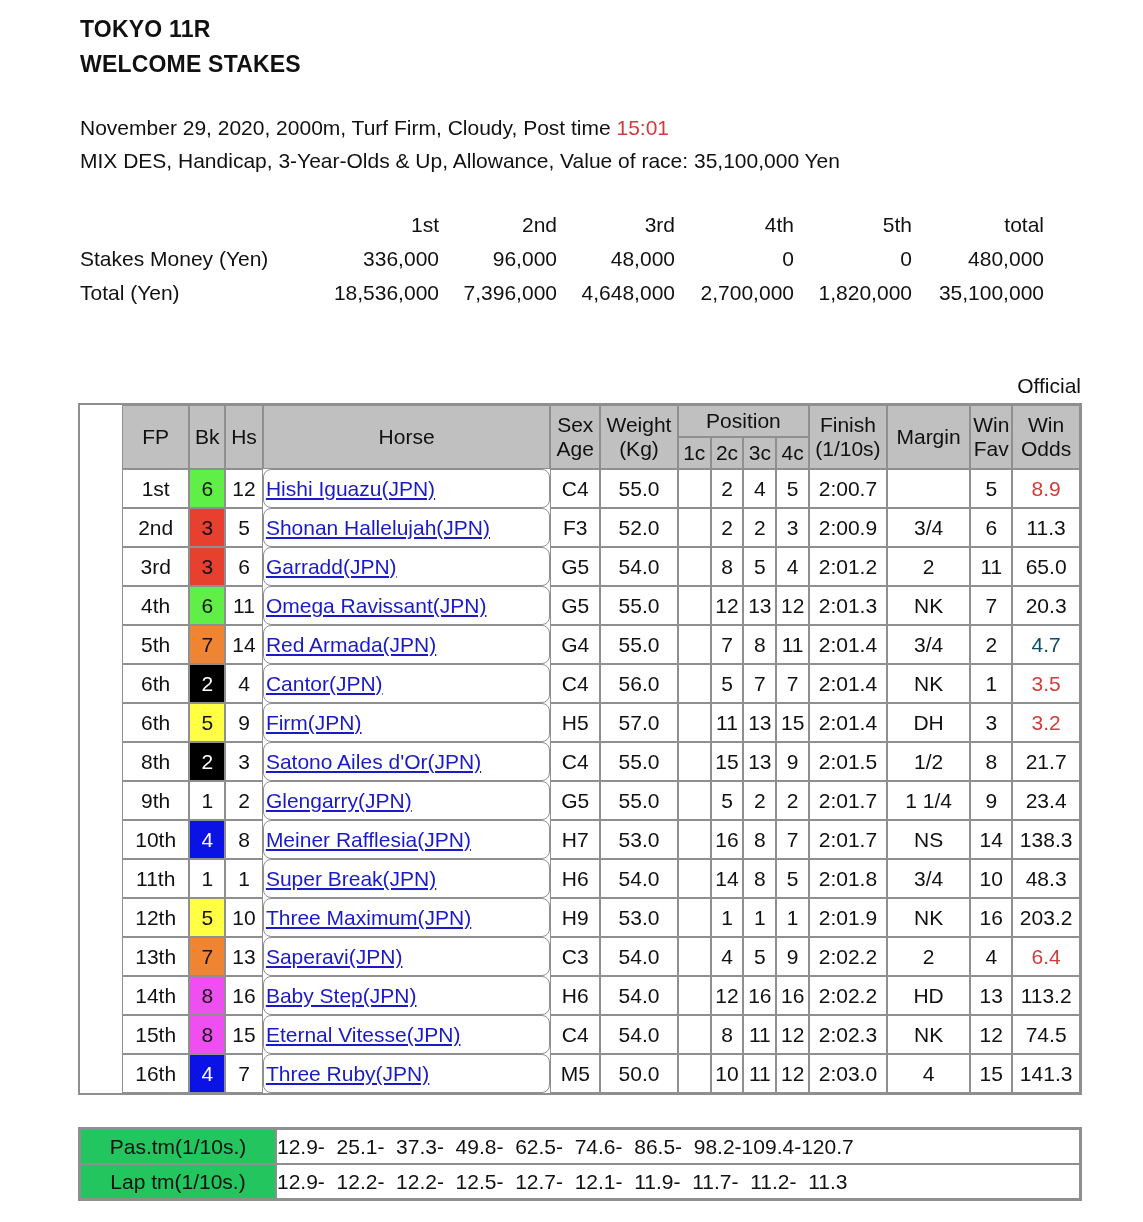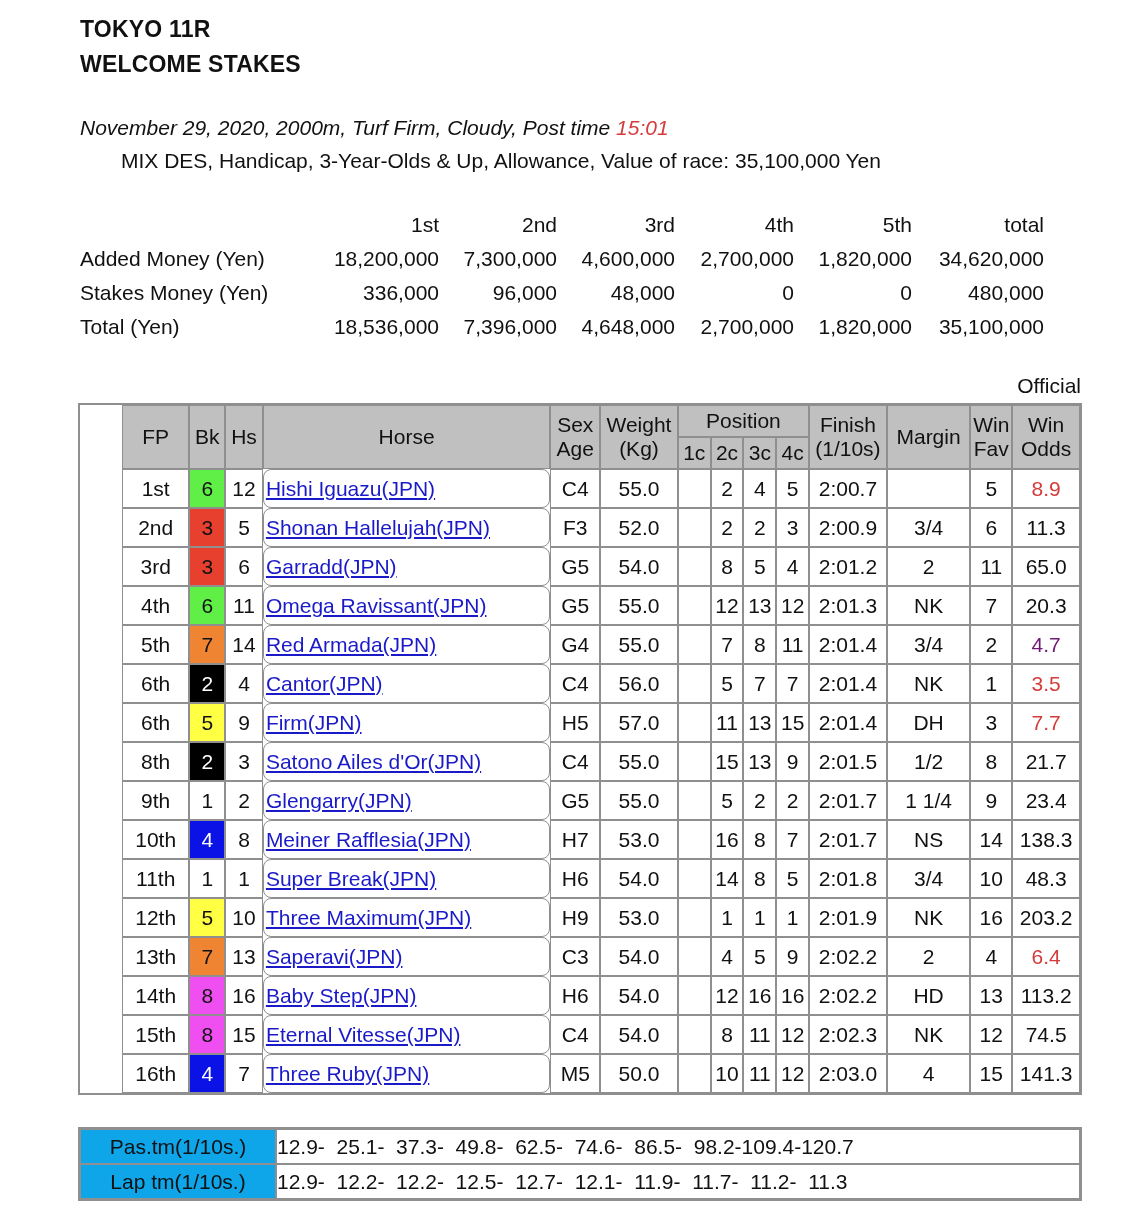--- a/index.html
+++ b/index.html
@@ -24,22 +24,22 @@
       letter-spacing: 0.2px;
     }
     #t1 { top: 15px; }
     #t2 { top: 50px; }
     .info {
       position: absolute;
       left: 80px;
       font-size: 21px;
       line-height: 26px;
     }
-    #info1 { top: 115px; font-style: italic; }
-    #info2 { top: 148px; margin-left: 41px; }
+    #info1 { top: 115px; }
+    #info2 { top: 148px; }
     .red { color: #d43b3b; }
 
     
     table.prize {
       position: absolute;
       left: 74px;
       top: 208px;
       border-collapse: collapse;
       font-size: 21px;
     }
@@ -120,21 +120,21 @@
       font-size: 21px;
       width: 1004px;
     }
     table.laps th, table.laps td {
       border: 1px solid #8f8f8f;
       height: 33px;
       padding: 0;
       white-space: nowrap;
     }
     table.laps th {
-      background: #0ea5e9;
+      background: #22c55e;
       font-weight: normal;
       width: 194px;
       text-align: center;
     }
     table.laps td { text-align: left; padding-left: 0; }
   </style>
 </head>
 <body>
 
 <div class="title" id="t1">TOKYO 11R</div>
@@ -146,29 +146,20 @@
 <table class="prize">
   <tbody>
     <tr>
       <td class="lbl"></td>
       <td class="c1">1st</td>
       <td class="c2">2nd</td>
       <td class="c3">3rd</td>
       <td class="c4">4th</td>
       <td class="c5">5th</td>
       <td class="c6">total</td>
-    </tr>
-    <tr>
-      <td class="lbl">Added Money (Yen)</td>
-      <td class="c1">18,200,000</td>
-      <td class="c2">7,300,000</td>
-      <td class="c3">4,600,000</td>
-      <td class="c4">2,700,000</td>
-      <td class="c5">1,820,000</td>
-      <td class="c6">34,620,000</td>
     </tr>
     <tr>
       <td class="lbl">Stakes Money (Yen)</td>
       <td class="c1">336,000</td>
       <td class="c2">96,000</td>
       <td class="c3">48,000</td>
       <td class="c4">0</td>
       <td class="c5">0</td>
       <td class="c6">480,000</td>
     </tr>
@@ -280,21 +271,21 @@
         <td class="col-horse horse"><a href="#">Red Armada(JPN)</a></td>
         <td class="col-sex">G4</td>
         <td class="col-wt">55.0</td>
         <td class="col-pos"></td>
         <td class="col-pos">7</td>
         <td class="col-pos">8</td>
         <td class="col-pos">11</td>
         <td class="col-fin">2:01.4</td>
         <td class="col-mar">3/4</td>
         <td class="col-fav">2</td>
-        <td class="col-odds odds fav" style="color: #701a75;">4.7</td>
+        <td class="col-odds odds fav" style="color: #0c4a6e;">4.7</td>
       </tr>
       <tr>
         <td class="col-fp">6th</td>
         <td class="col-bk bk" style="background: rgb(0, 0, 0); color: rgb(255, 255, 255);">2</td>
         <td class="col-hs">4</td>
         <td class="col-horse horse"><a href="#">Cantor(JPN)</a></td>
         <td class="col-sex">C4</td>
         <td class="col-wt">56.0</td>
         <td class="col-pos"></td>
         <td class="col-pos">5</td>
@@ -312,21 +303,21 @@
         <td class="col-horse horse"><a href="#">Firm(JPN)</a></td>
         <td class="col-sex">H5</td>
         <td class="col-wt">57.0</td>
         <td class="col-pos"></td>
         <td class="col-pos">11</td>
         <td class="col-pos">13</td>
         <td class="col-pos">15</td>
         <td class="col-fin">2:01.4</td>
         <td class="col-mar">DH</td>
         <td class="col-fav">3</td>
-        <td class="col-odds odds fav" style="color: rgb(212, 59, 59);">7.7</td>
+        <td class="col-odds odds fav" style="color: rgb(212, 59, 59);">3.2</td>
       </tr>
       <tr>
         <td class="col-fp">8th</td>
         <td class="col-bk bk" style="background: rgb(0, 0, 0); color: rgb(255, 255, 255);">2</td>
         <td class="col-hs">3</td>
         <td class="col-horse horse"><a href="#">Satono Ailes d'Or(JPN)</a></td>
         <td class="col-sex">C4</td>
         <td class="col-wt">55.0</td>
         <td class="col-pos"></td>
         <td class="col-pos">15</td>

